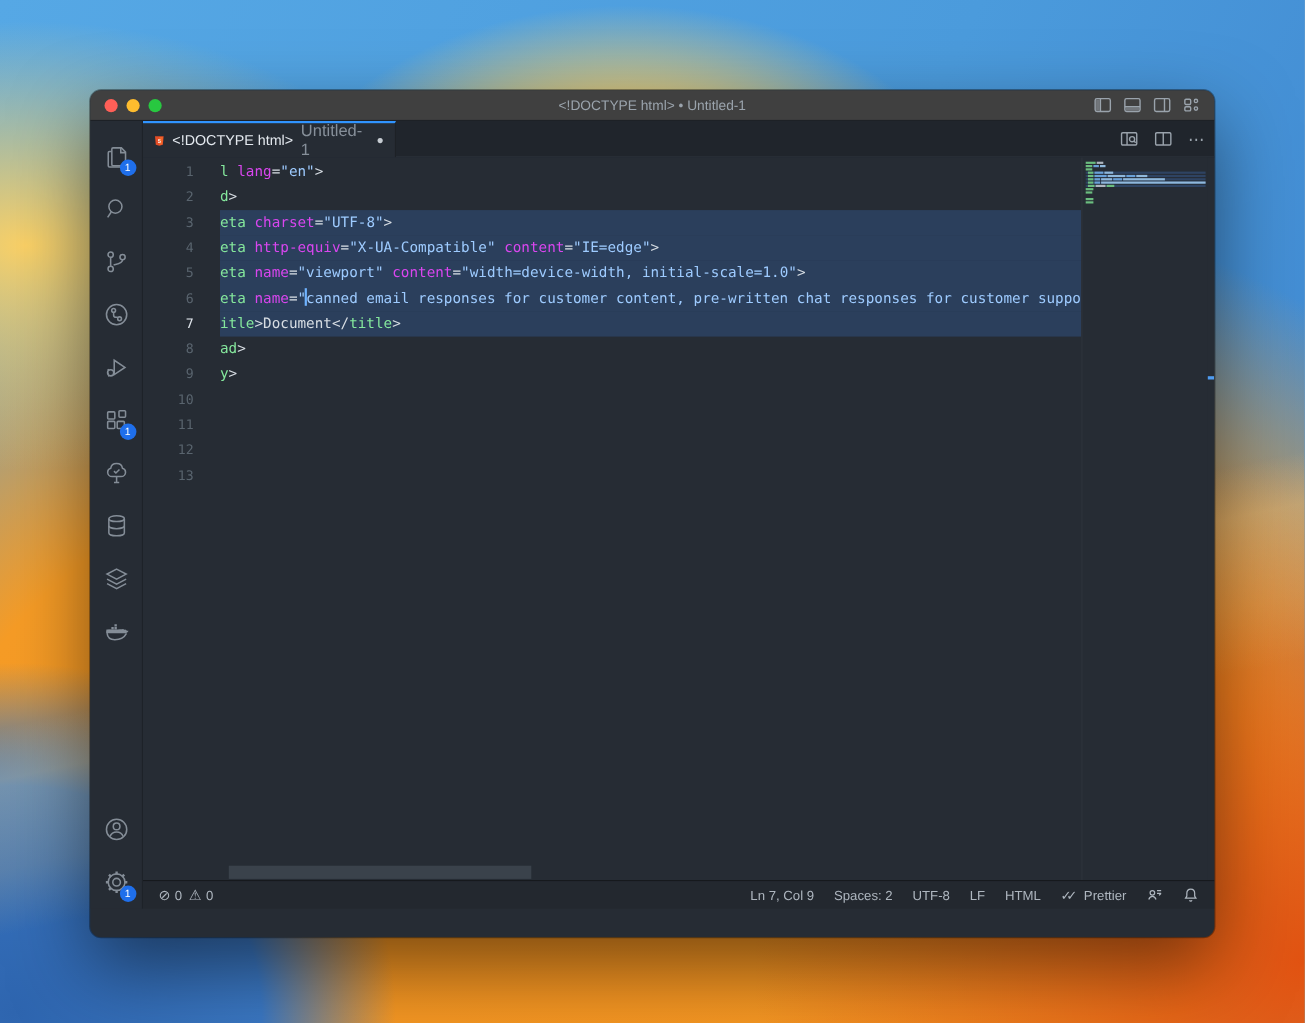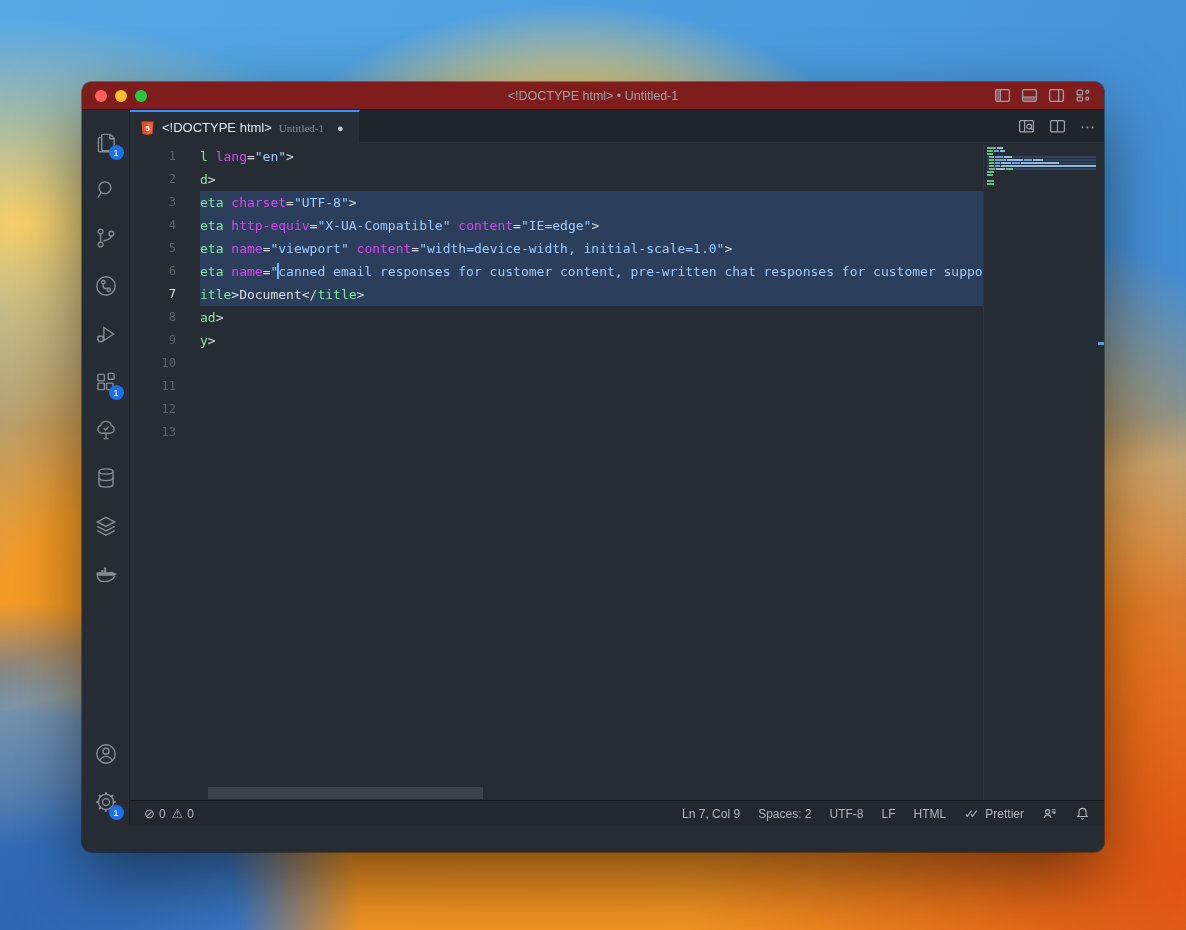--- a/index.html
+++ b/index.html
@@ -24,21 +24,21 @@
 
   
   .window{
     position:absolute; left:82px; top:82px; width:1022px; height:770px;
     border-radius:10px; overflow:hidden; background:#262c34;
     box-shadow:0 28px 70px rgba(0,0,0,0.50), 0 0 0 1px rgba(0,0,0,0.35);
     font-size:13px; color:#d7dde3;
   }
 
   
-  .titlebar{ position:relative; height:28px; background:#7f1d1d; display:flex; align-items:center; border-bottom:1px solid #1d2126; }
+  .titlebar{ position:relative; height:28px; background:#404040; display:flex; align-items:center; border-bottom:1px solid #1d2126; }
   .traffic{ position:absolute; left:13px; top:8px; display:flex; gap:8px; }
   .tl{ width:12px; height:12px; border-radius:50%; }
   .tl.red{ background:#ff5f57; } .tl.yellow{ background:#febc2e; } .tl.green{ background:#28c840; }
   .win-title{ flex:1; text-align:center; color:#9aa3ac; font-size:12.5px; }
   .layout-icons{ position:absolute; right:12px; top:5px; display:flex; gap:10px; }
   .layout-icons svg{ display:block; }
 
   
   .win-body{ display:flex; height:716px; }
 
@@ -51,21 +51,21 @@
   .ab-item svg{ stroke:#848d97; fill:none; stroke-width:1.3; }
 
   
   .editorcol{ flex:1; display:flex; flex-direction:column; position:relative; }
 
   
   .tabstrip{ height:33px; background:#20252c; display:flex; border-bottom:1px solid #2a3039; position:relative; }
   .tab{ width:230px; background:#262c34; border-top:2px solid #3094ff; border-right:1px solid #1d2126; margin-bottom:-1px;
         display:flex; align-items:center; gap:7px; padding:0 10px; cursor:pointer; }
   .tab-label{ color:#e3e8ee; font-size:13px; white-space:nowrap; }
-  .tab-secondary{ color:#868f99; font-size:11px;font-family:Liberation Serif, serif; }
+  .tab-secondary{ color:#868f99; font-size:15px; }
   .tab-dot{ color:#c6ccd2; font-size:11px; margin-left:6px; }
   .editor-actions{ position:absolute; right:8px; top:0; height:33px; display:flex; align-items:center; gap:14px; }
   .editor-actions svg{ stroke:#9aa3ac; fill:none; stroke-width:1.2; display:block; }
   .more-dots{ color:#9aa3ac; font-size:15px; letter-spacing:1px; cursor:pointer; }
 
   
   .editor{ position:relative; flex:1; background:#262c34; overflow:hidden; font-family:"DejaVu Sans Mono", monospace; }
   .gutter{ position:absolute; left:0; top:2px; width:70px; }
   .ln{ height:23px; line-height:23px; text-align:right; padding-right:24px; color:#59646e; font-size:12px; cursor:pointer; }
   .ln.active{ color:#dfe5eb; }

